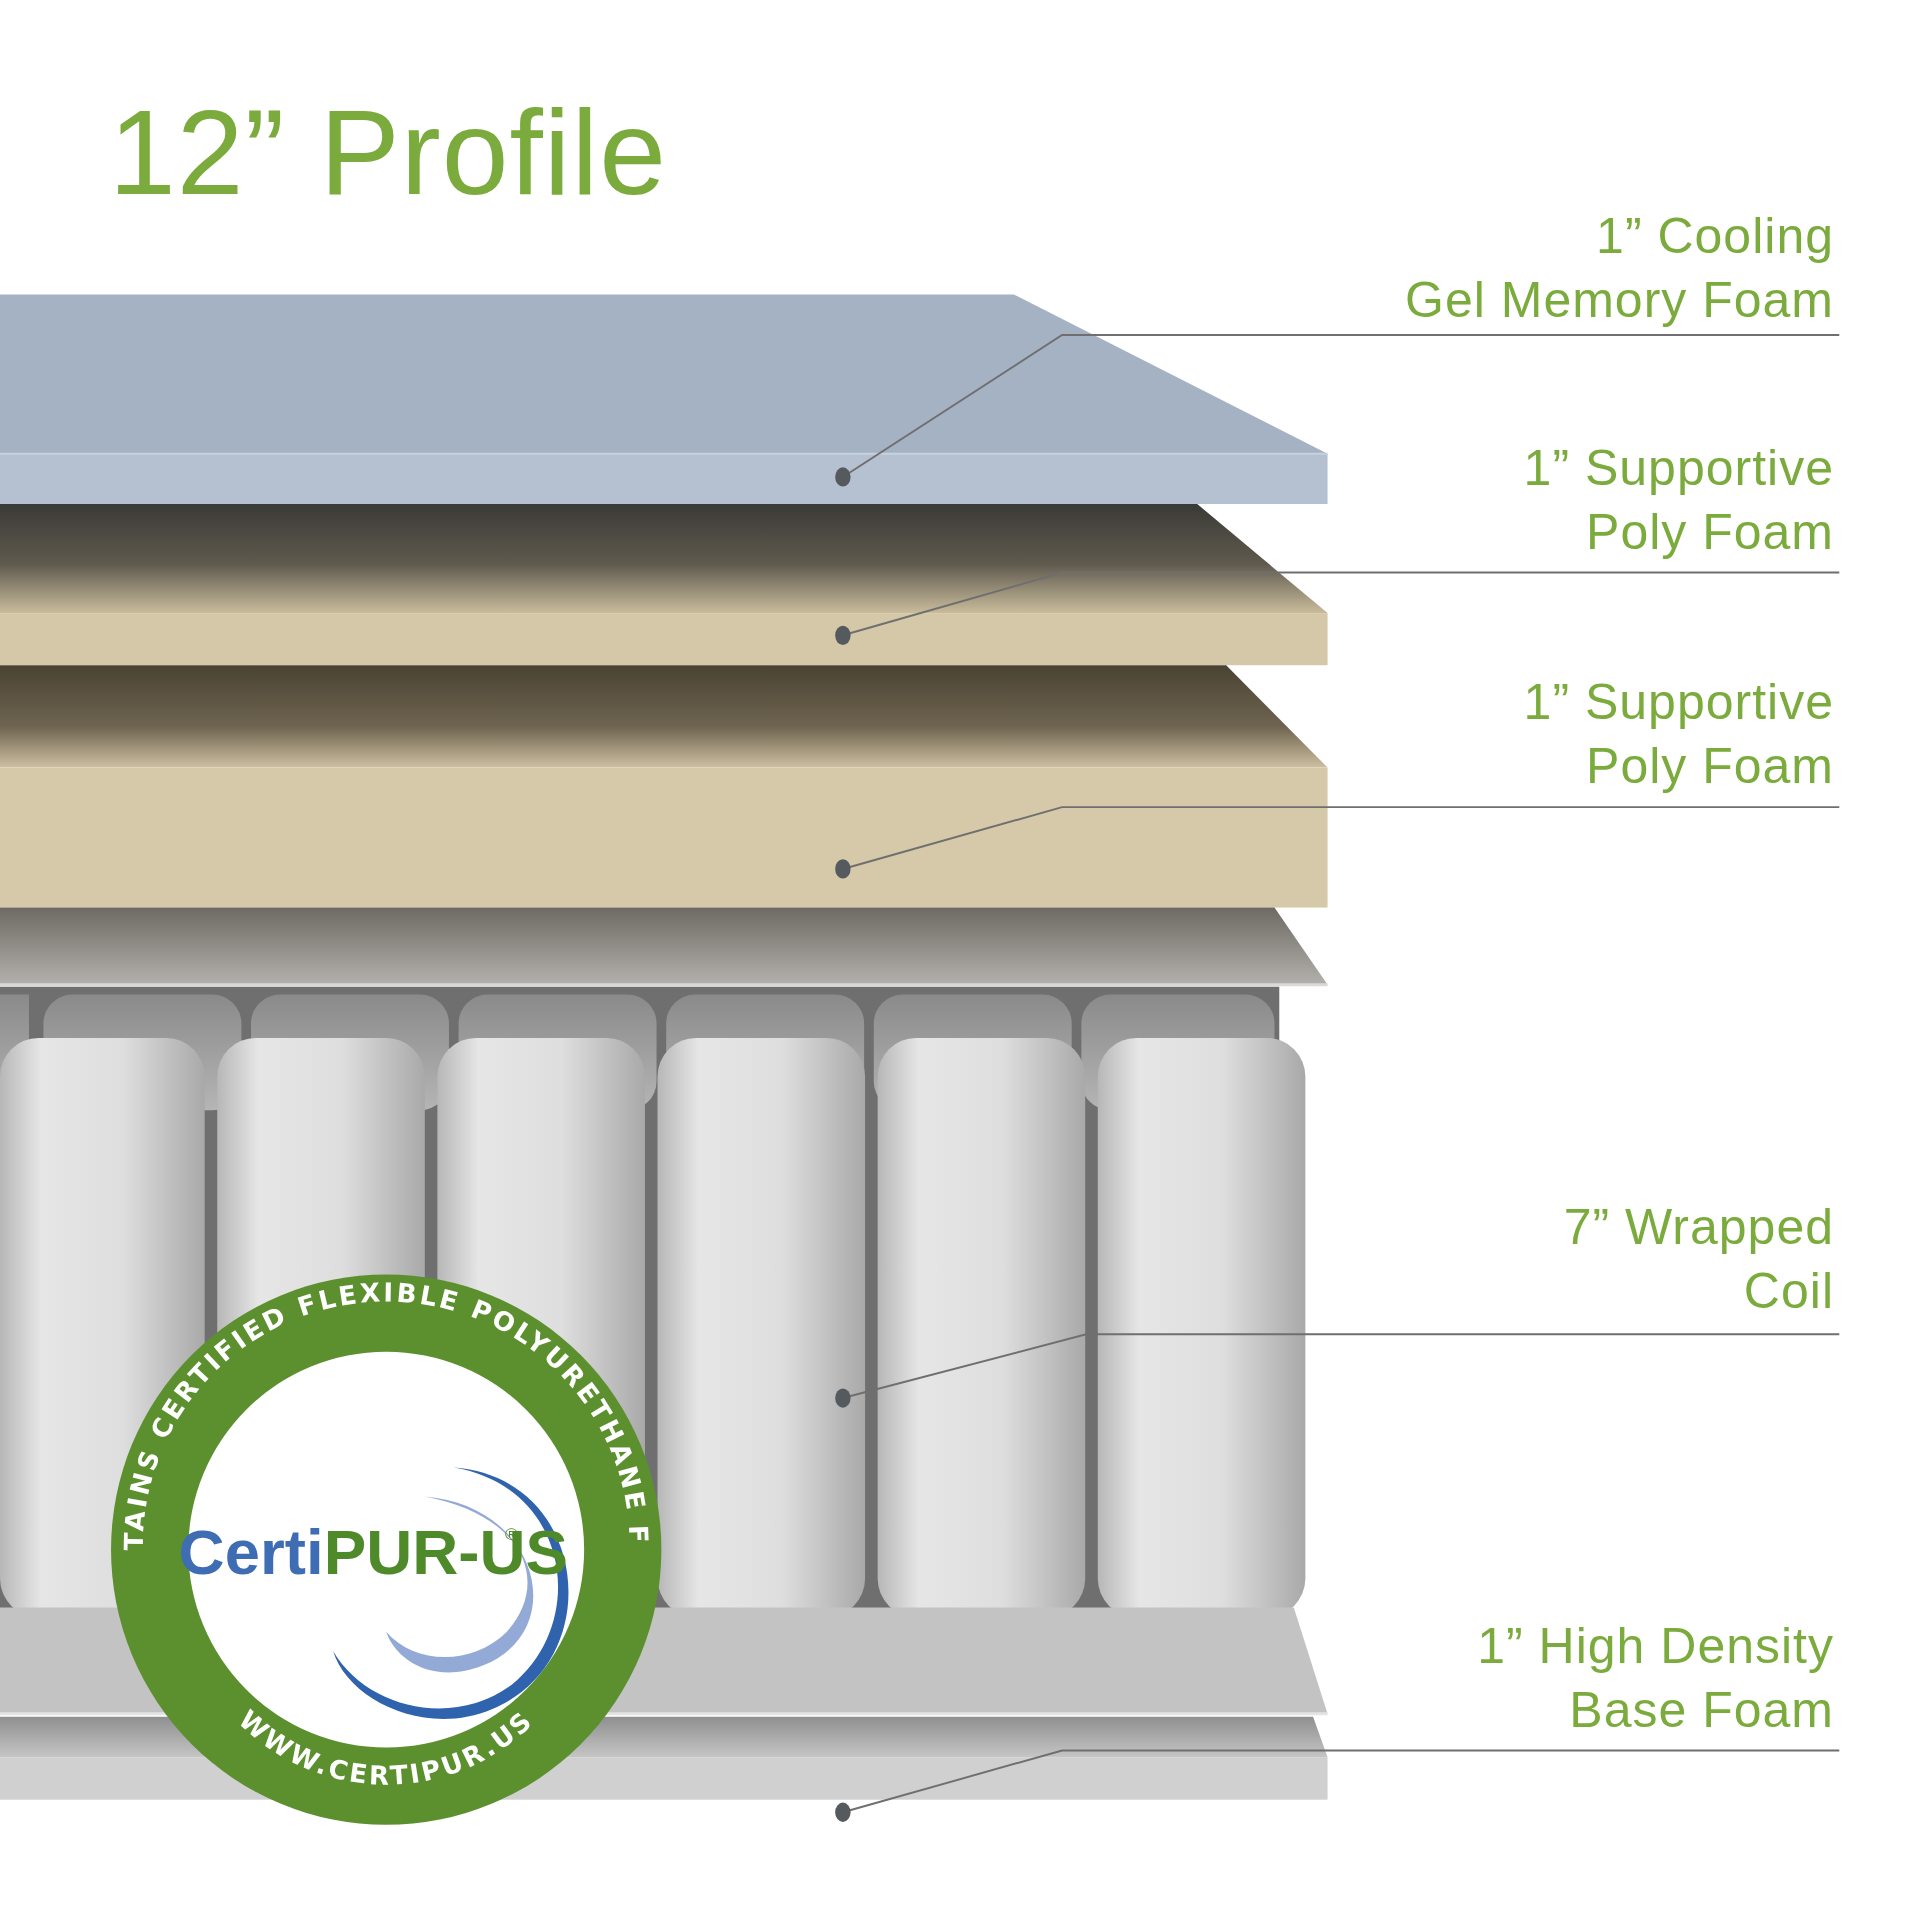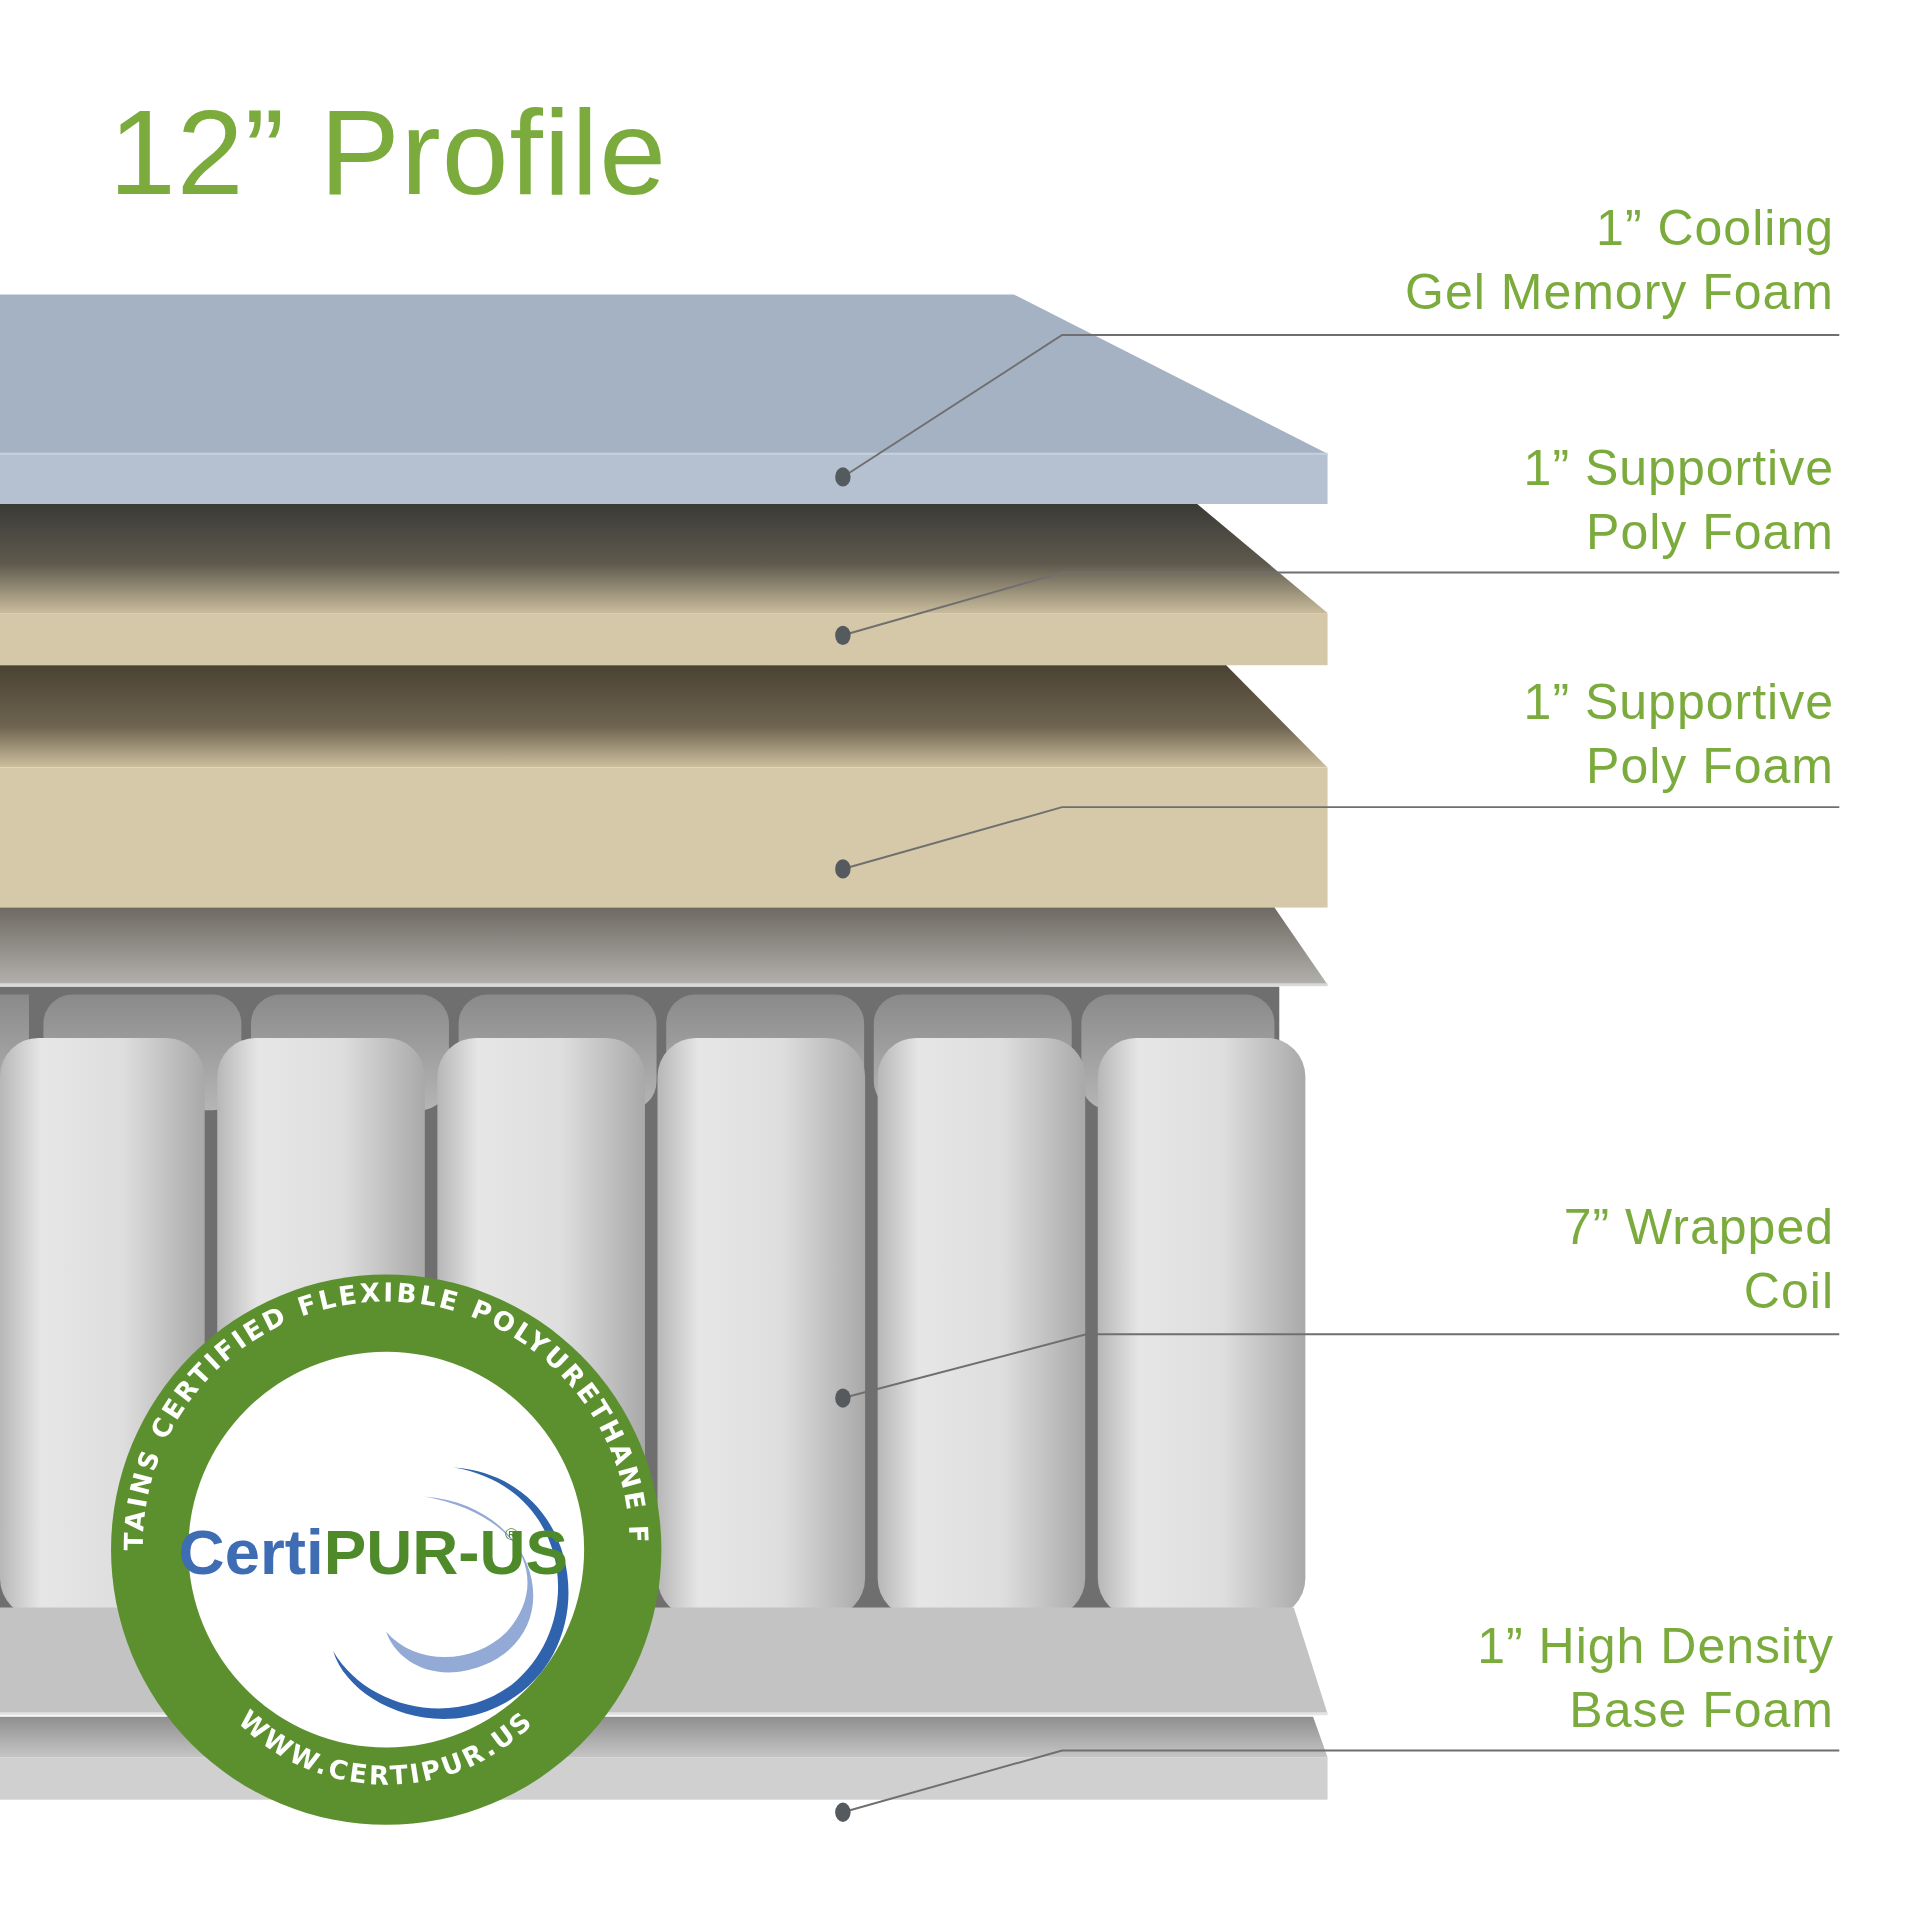--- a/index.html
+++ b/index.html
@@ -126,21 +126,21 @@
     <path d="M 440,1550 C 560,1560 590,1690 500,1725 C 450,1745 410,1720 400,1690 C 430,1725 490,1725 525,1690 C 570,1640 545,1570 440,1550 Z" fill="#93a9d6"></path>
     <text x="185" y="1630" class="seal-brand" font-size="66">
       <tspan fill="#3f6db3">Certi</tspan><tspan fill="#4f8a2a">PUR-US</tspan>
     </text>
     <text x="523" y="1595" font-size="18" fill="#4f8a2a">®</text>
   </g>
 </svg>
 
 <div class="title">12” Profile</div>
 
-<div class="label" style="top:196px;">1” Cooling
+<div class="label" style="top:204px;">1” Cooling
 Gel Memory Foam</div>
 <div class="label" style="top:436px;">1” Supportive
 Poly Foam</div>
 <div class="label" style="top:670px;">1” Supportive
 Poly Foam</div>
 <div class="label" style="top:1195px;">7” Wrapped
 Coil</div>
 <div class="label" style="top:1614px;">1” High Density
 Base Foam</div>
 

